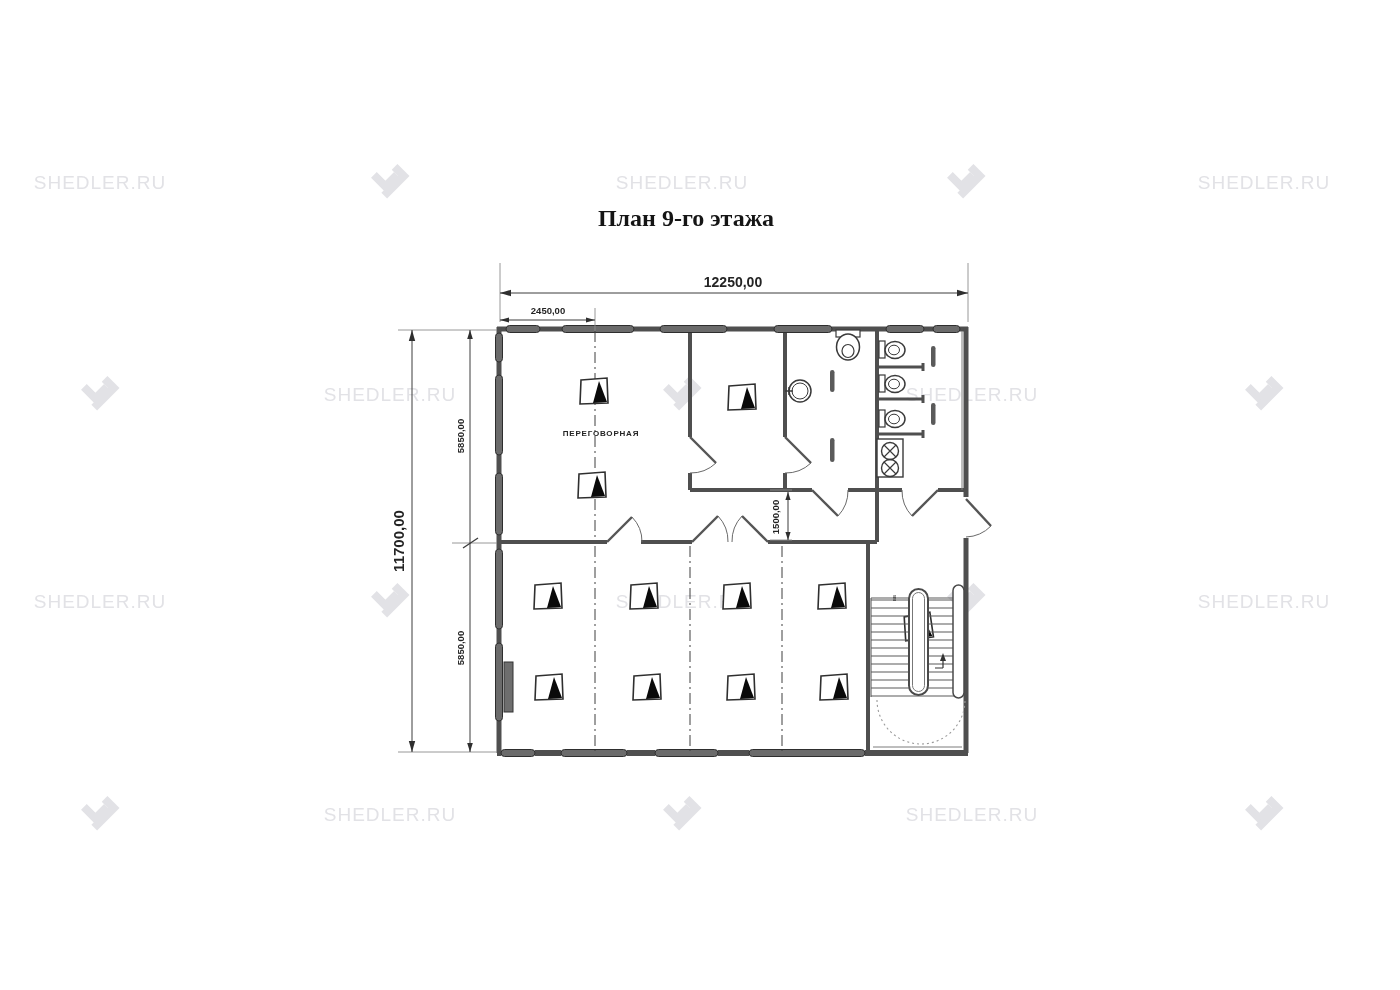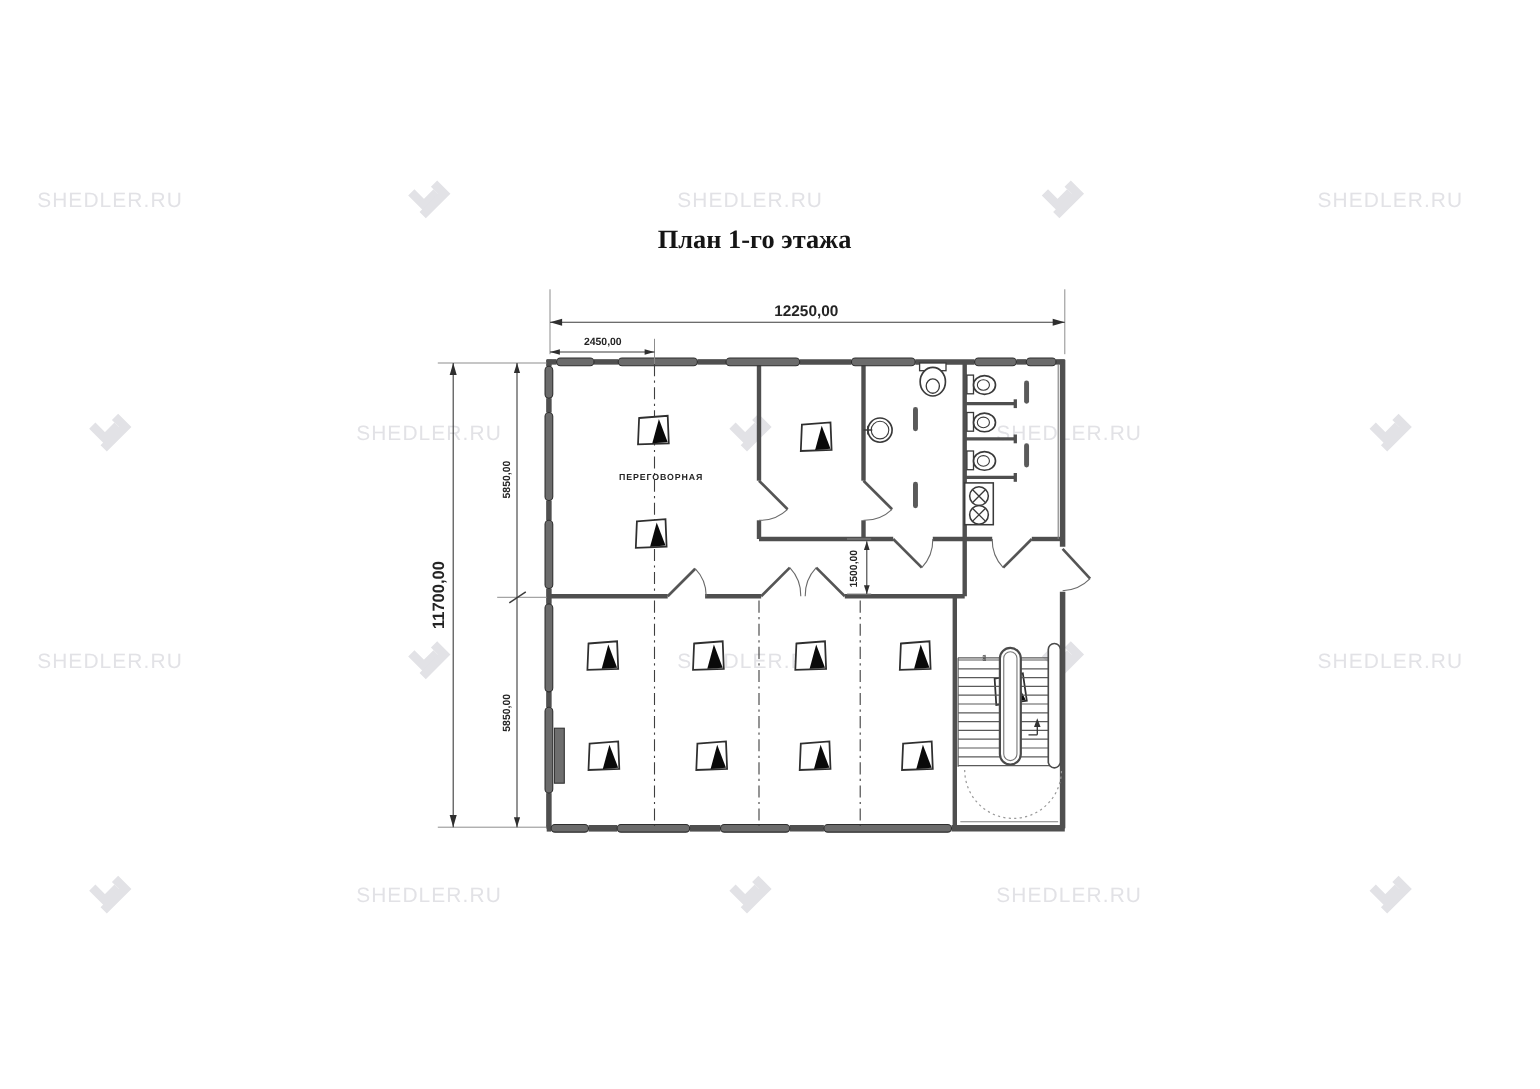--- a/index.html
+++ b/index.html
@@ -93,21 +93,21 @@
 </div>
       <div class="wm wm-text" style="left: 972px; top: 815px; color: rgb(226, 226, 230);">SHEDLER.RU</div>
       <div class="wm wm-logo" style="left: 1264px; top: 815px;">
   <svg width="46" height="44" viewBox="0 0 40 38">
     <path d="M6 12 L16 22 L26 12" fill="none" stroke="#e2e2e6" stroke-width="7"></path>
     <path d="M15 30 L32 13 L24 5" fill="none" stroke="#e2e2e6" stroke-width="7"></path>
   </svg>
 </div>
     </div>
 
-  <h1 class="page-title">План 1-го этажа</h1>
+  <h1 class="page-title">План 9-го этажа</h1>
 
   <svg class="plan" width="1400" height="990" viewBox="0 0 1400 990">
 
     <defs>
       <g id="desk">
         <polygon points="1,2 27,0 28,25 0,26" fill="#ffffff" stroke="#2f2f2f" stroke-width="1.6"></polygon>
         <polygon points="19,3 27,24 13,25" fill="#0a0a0a"></polygon>
       </g>
     </defs>
 

